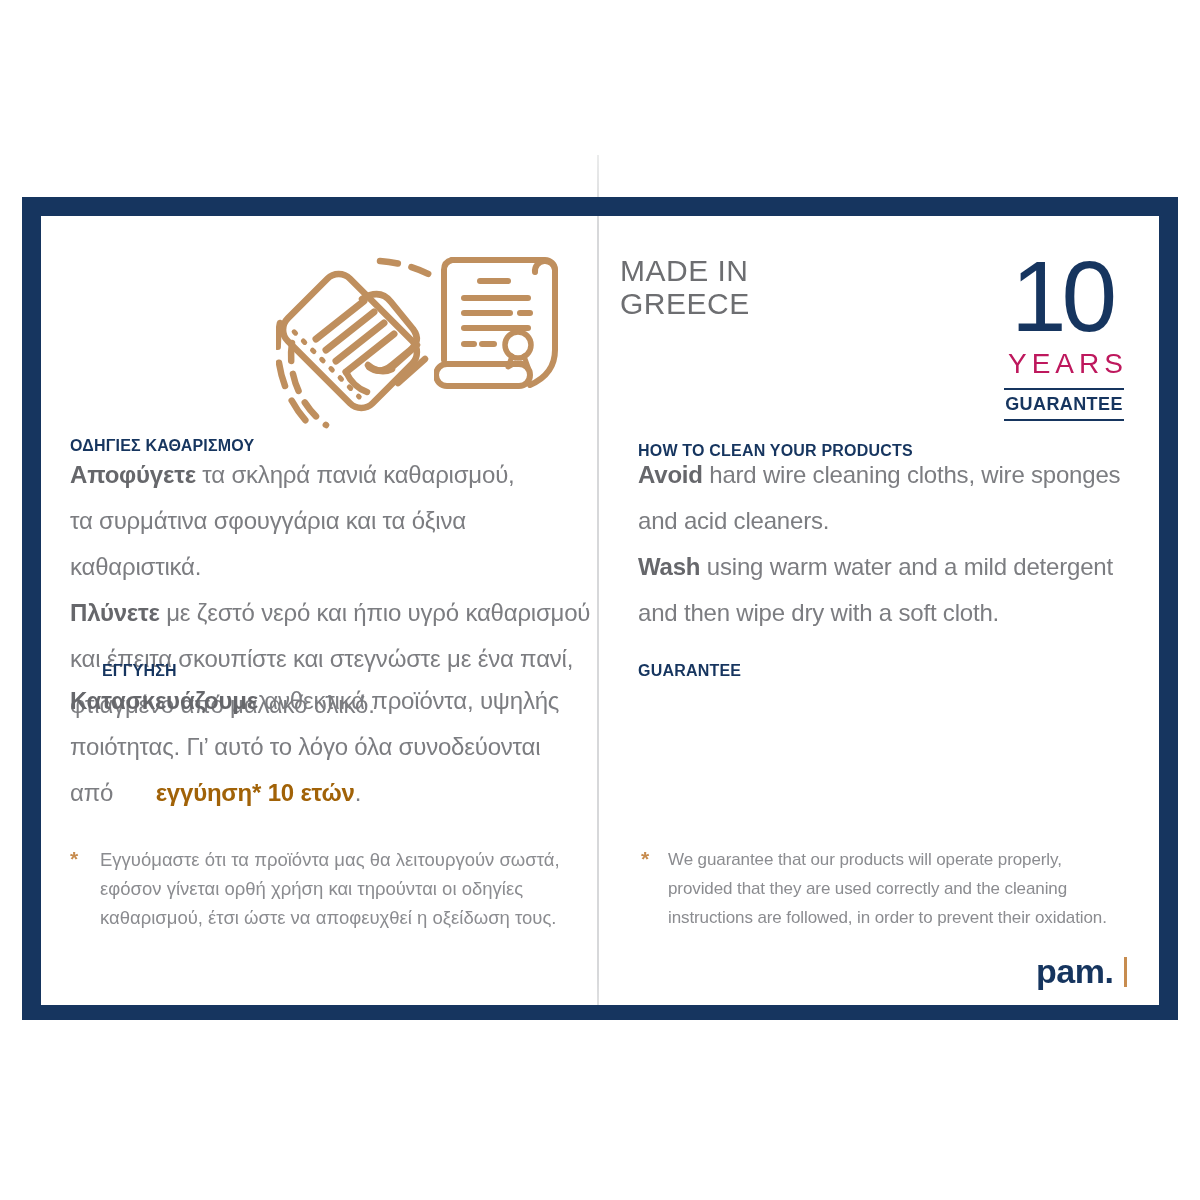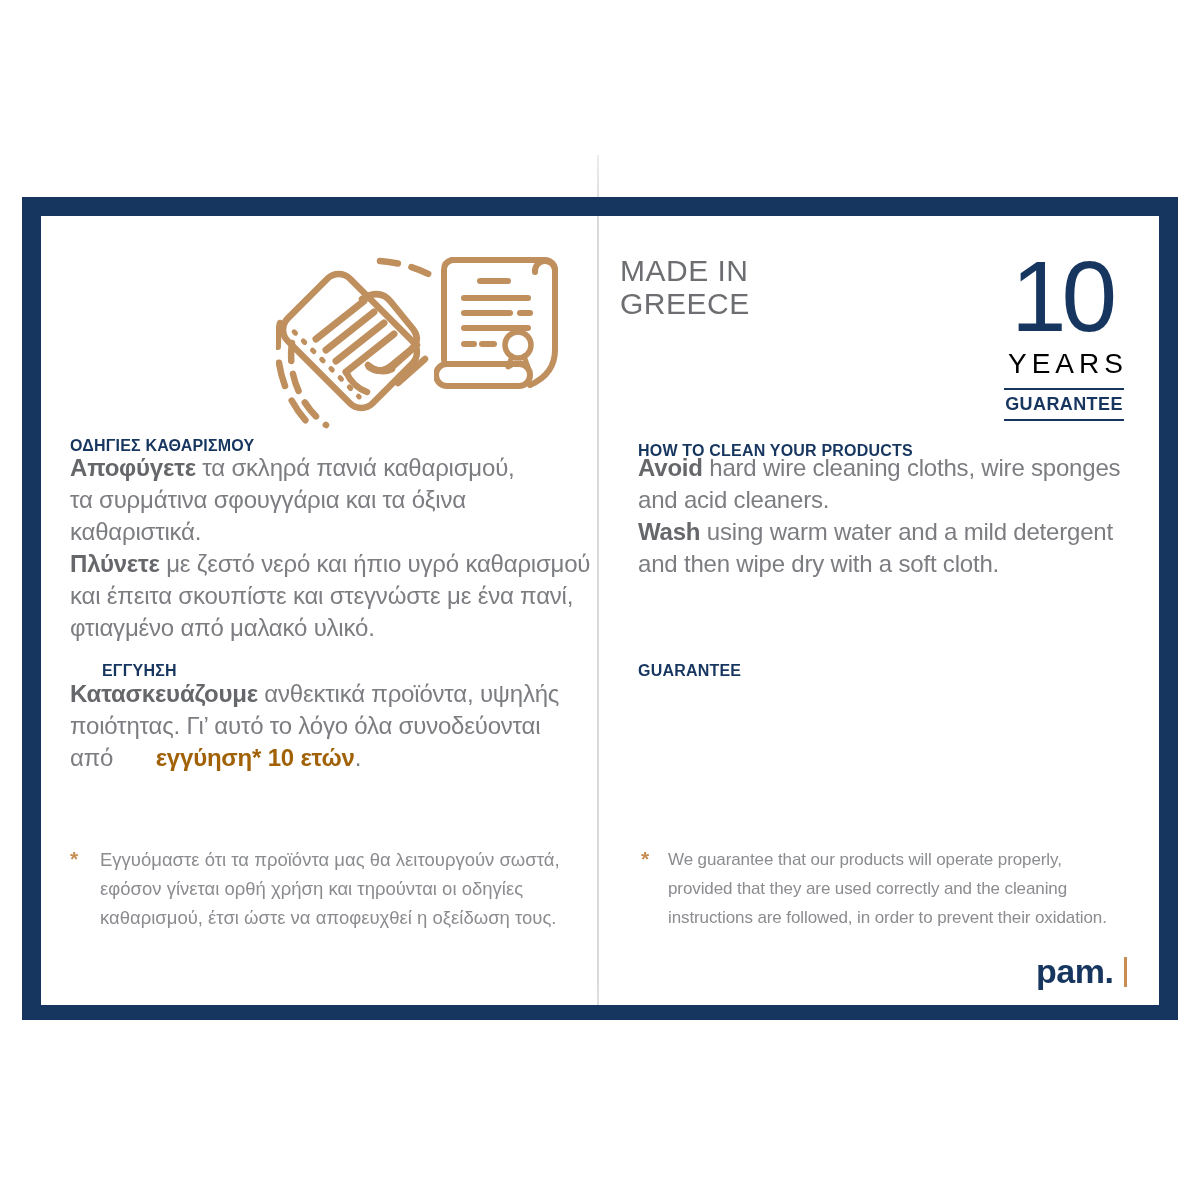--- a/index.html
+++ b/index.html
@@ -14,21 +14,21 @@
   }
   .frame {
     position:absolute; left:22px; top:197px; width:1156px; height:827px;
     border:19px solid #16355f; box-sizing:border-box; z-index:2;
   }
   .h {
     position:absolute; font-weight:bold; color:#16355f; font-size:16px;
     letter-spacing:0.2px; white-space:nowrap; z-index:3;
   }
   .body-text {
-    position:absolute; font-size:24px; line-height:32px; color:#7c7d81;
+    position:absolute; font-size:24px; line-height:46px; color:#7c7d81;
     white-space:pre-line; letter-spacing:-0.2px; z-index:3;
   }
   .lead { font-weight:bold; color:#66676b; }
   .gold { color:#a16207; font-weight:bold;margin-left:36px; }
   .footnote {
     position:absolute; color:#8b8c90; white-space:pre-line; z-index:3;
   }
   .fn-left  { left:100px; top:845px; font-size:18.5px; line-height:29px; }
   .fn-right { left:668px; top:845px; font-size:17px;   line-height:29px; letter-spacing:-0.1px; }
   .fn-star {
@@ -38,21 +38,21 @@
   .made-in {
     position:absolute; left:620px; top:254px; font-size:30px; line-height:33px;
     color:#6d6e71; letter-spacing:0.5px; white-space:pre-line; z-index:3;
   }
   .badge { position:absolute; left:1004px; top:248px; width:120px; text-align:center; z-index:3; }
   .badge-number {
     font-size:100px; font-weight:normal; color:#16355f;
     letter-spacing:-5px; line-height:0.96; margin-left:-5px;
   }
   .badge-years {
-    font-size:28px; color:#000000; letter-spacing:5px; text-indent:4px;
+    font-size:28px; color:#be185d; letter-spacing:5px; text-indent:4px;
     margin:4px 0 8px 0;
   }
   .badge-guarantee {
     font-size:18px; font-weight:bold; color:#16355f; letter-spacing:0.4px;
     border-top:2px solid #16355f; border-bottom:2px solid #16355f; padding:4px 0;
   }
   .pam { position:absolute; left:1036px; top:952px; display:flex; align-items:center; z-index:3; }
   .pam-text { font-size:34px; font-weight:bold; color:#16355f; letter-spacing:-0.5px; }
   .pam-bar { width:3px; height:30px; background:#c78c4f; margin-left:11px; }
   .icon { position:absolute; z-index:3; }

